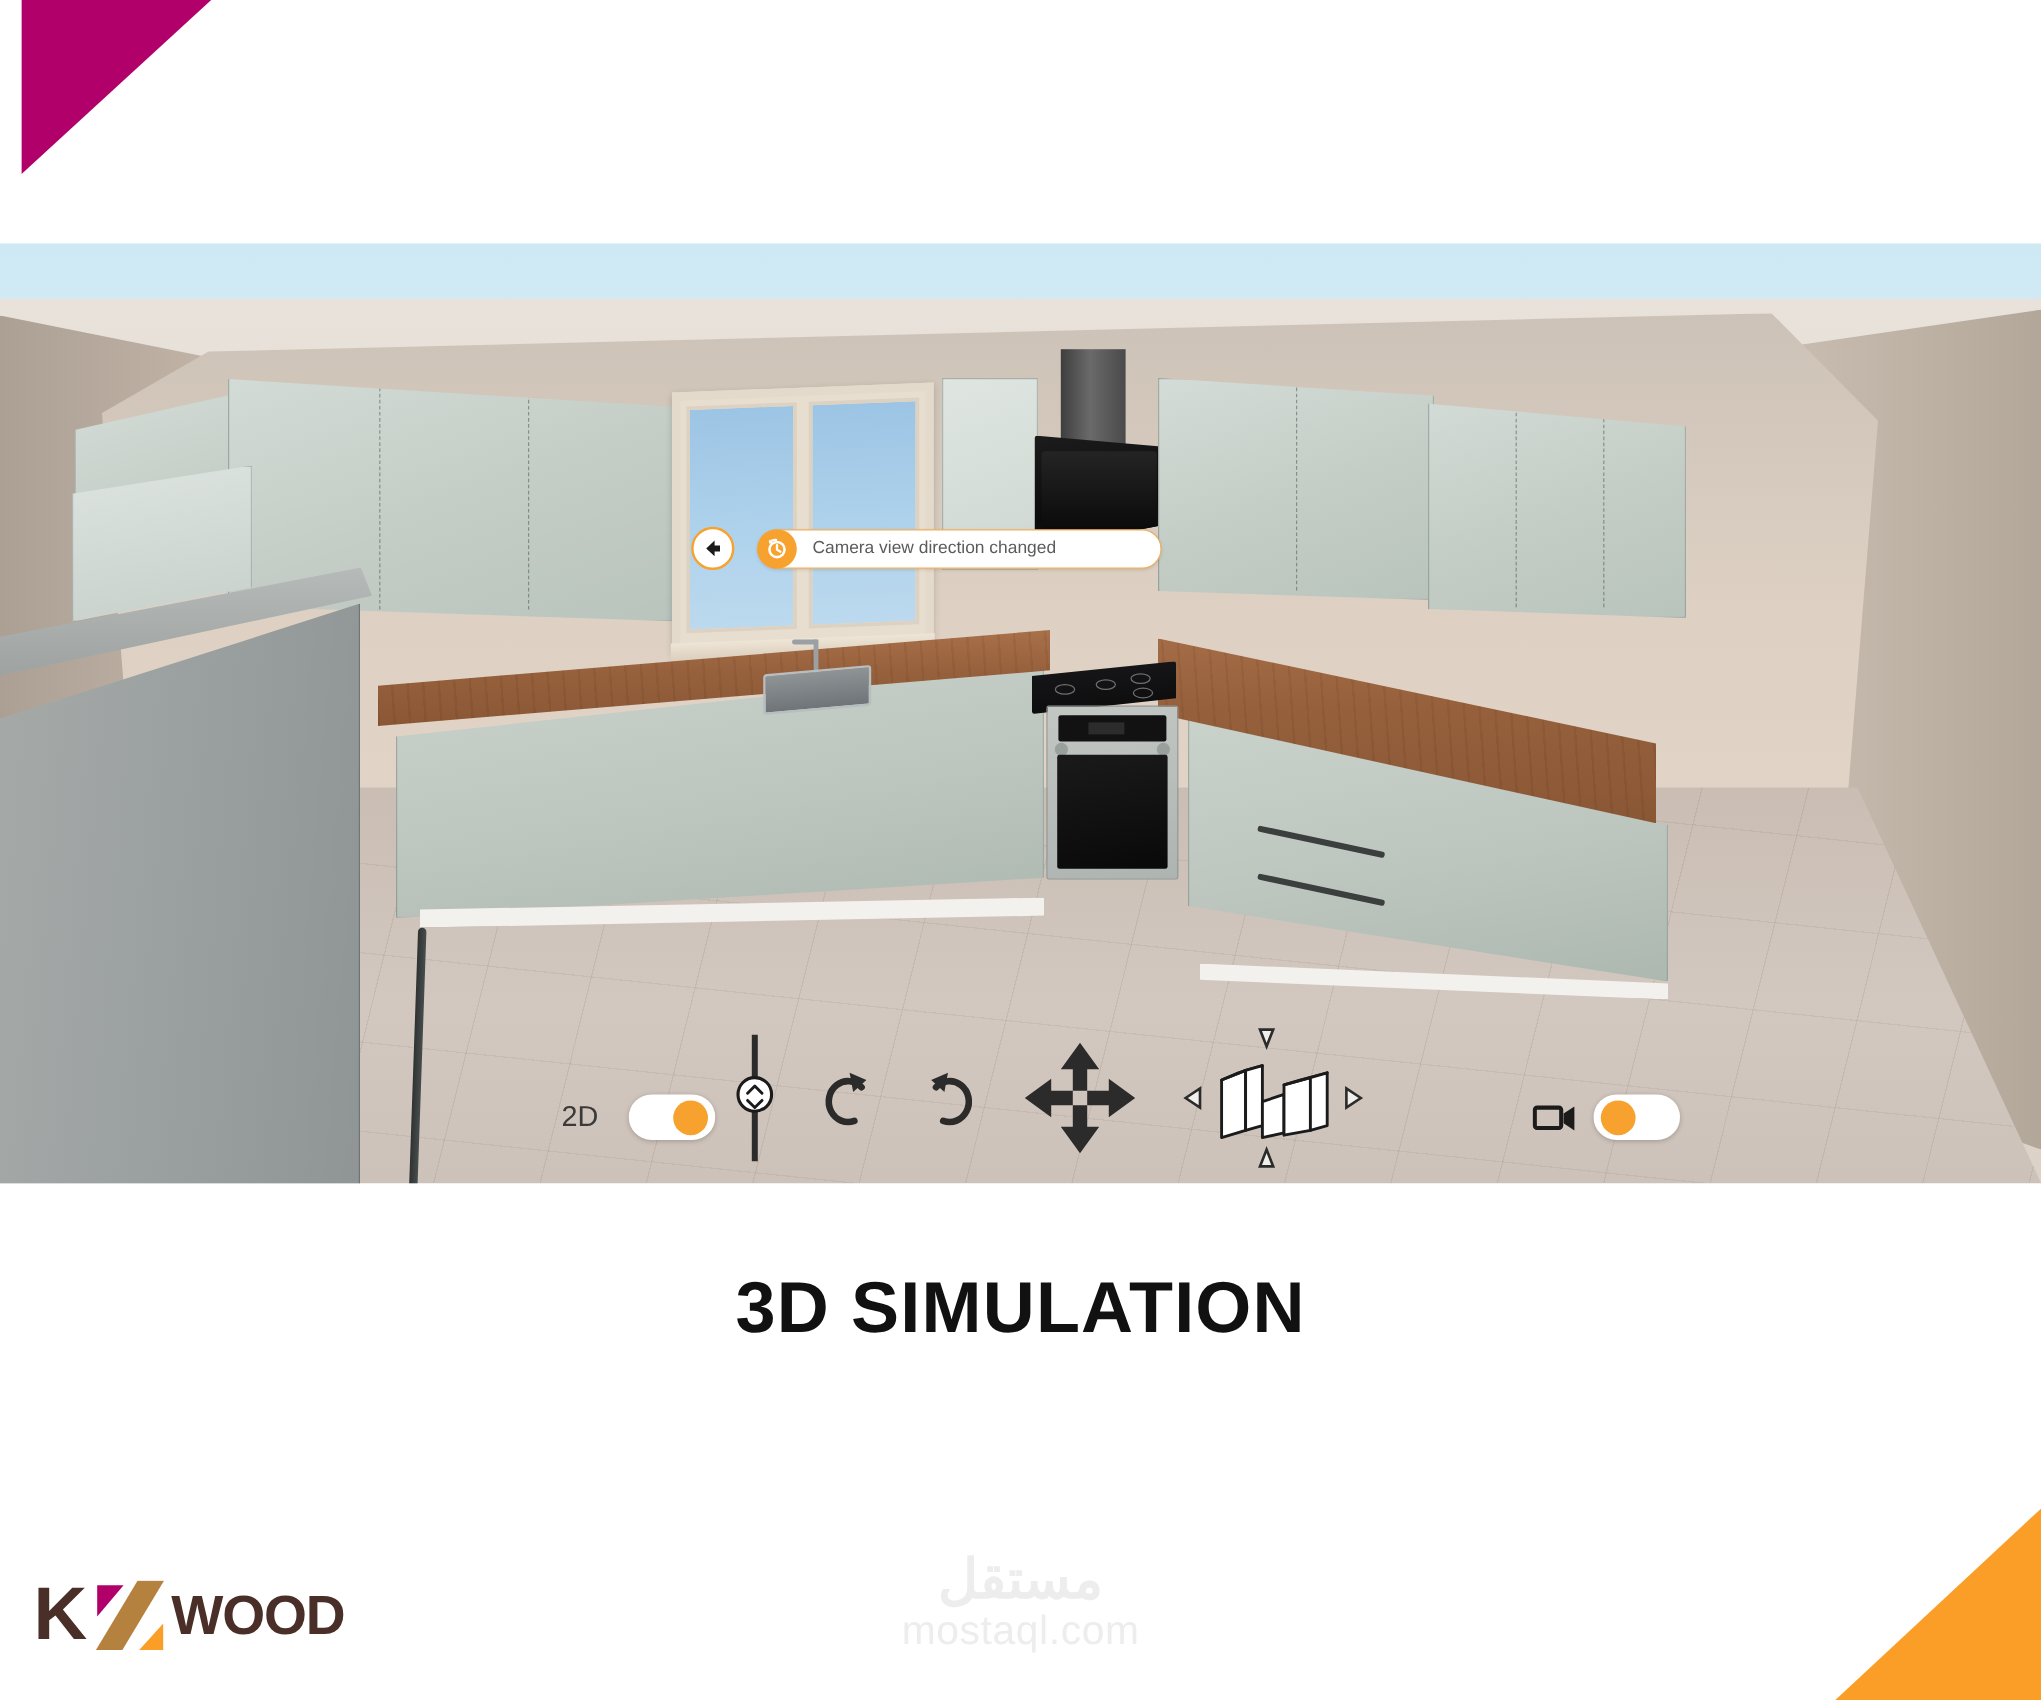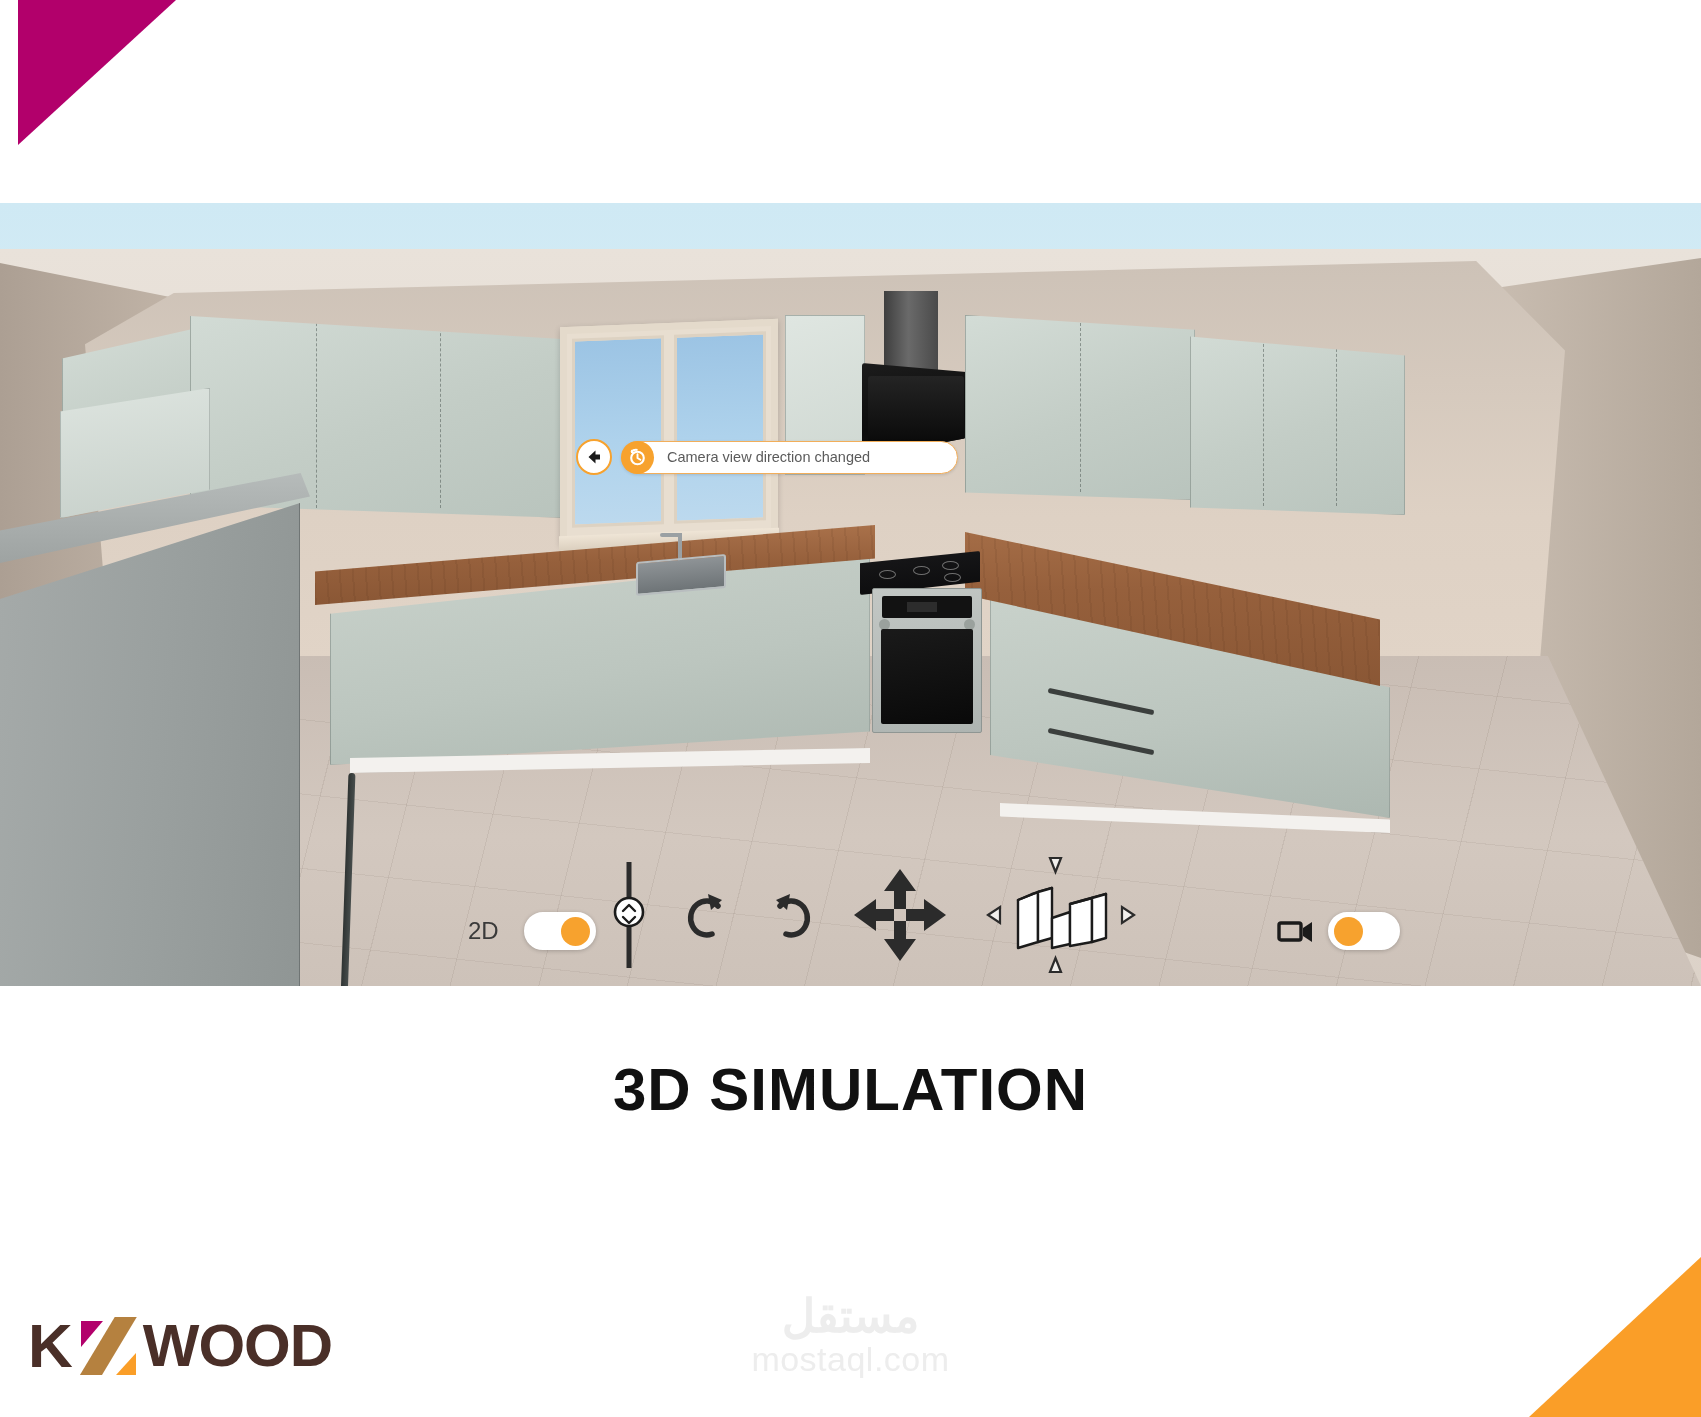--- a/index.html
+++ b/index.html
@@ -318,21 +318,21 @@
     left: 60px; top: 185px; width: 150px; height: 130px;
     background: linear-gradient(170deg,#dde4df,#c7d0ca);
     clip-path: polygon(0 18%, 100% 0, 100% 78%, 0 100%);
     border: 1px solid rgba(90,100,95,.3);
   }
 
   
   .notif-wrap {
     position: absolute;
     left: 576px; top: 236px;
-    display: flex; align-items: center; gap: 9px;
+    display: flex; align-items: center; gap: 19px;
     z-index: 40;
   }
   .notif-back {
     width: 36px; height: 36px; border-radius: 50%;
     background: #ffffff;
     border: 2.5px solid #f7a22e;
     display: flex; align-items: center; justify-content: center;
     flex: 0 0 auto;
     cursor: pointer;
   }
@@ -426,21 +426,21 @@
     background: #b5813f;
     clip-path: polygon(62% 0, 100% 0, 40% 100%, 2% 100%);
   }
   .brand-mark .tri-orange {
     position: absolute; right: 3px; bottom: 2px;
     width: 0; height: 0;
     border-bottom: 22px solid #fa9e28;
     border-left: 20px solid transparent;
   }
   .brand-wood {
-    font-size: 60px; font-weight: 700; color: #4a2f28;
+    font-size: 46px; font-weight: 700; color: #4a2f28;
     line-height: 1; letter-spacing: -1px;
   }
 
   .watermark {
     position: absolute;
     left: 0; bottom: 38px; width: 100%;
     text-align: center;
     color: #ededed;
     user-select: none;
   }

